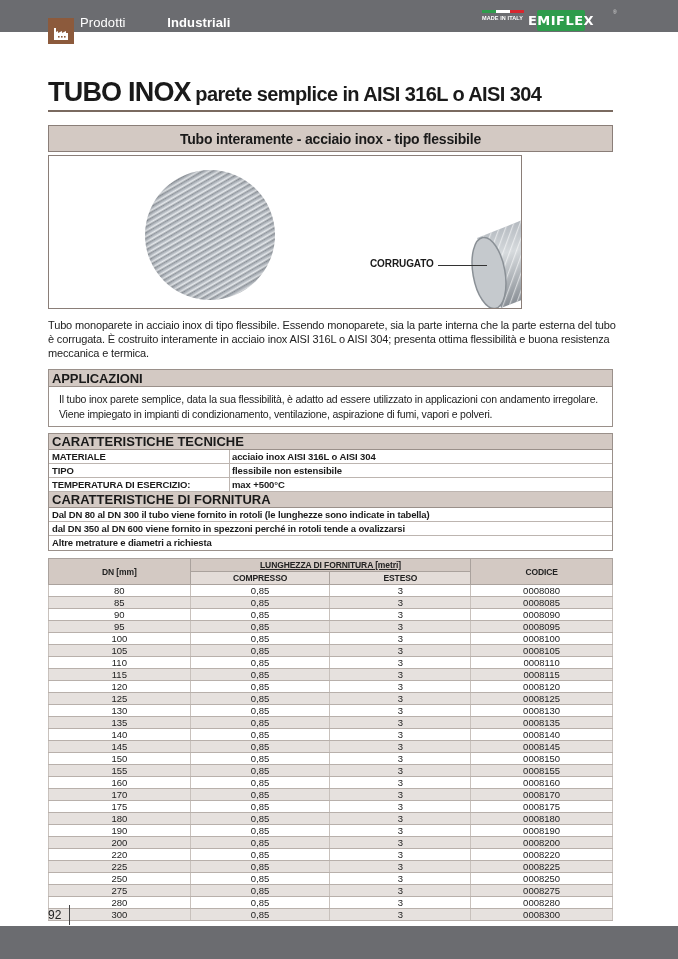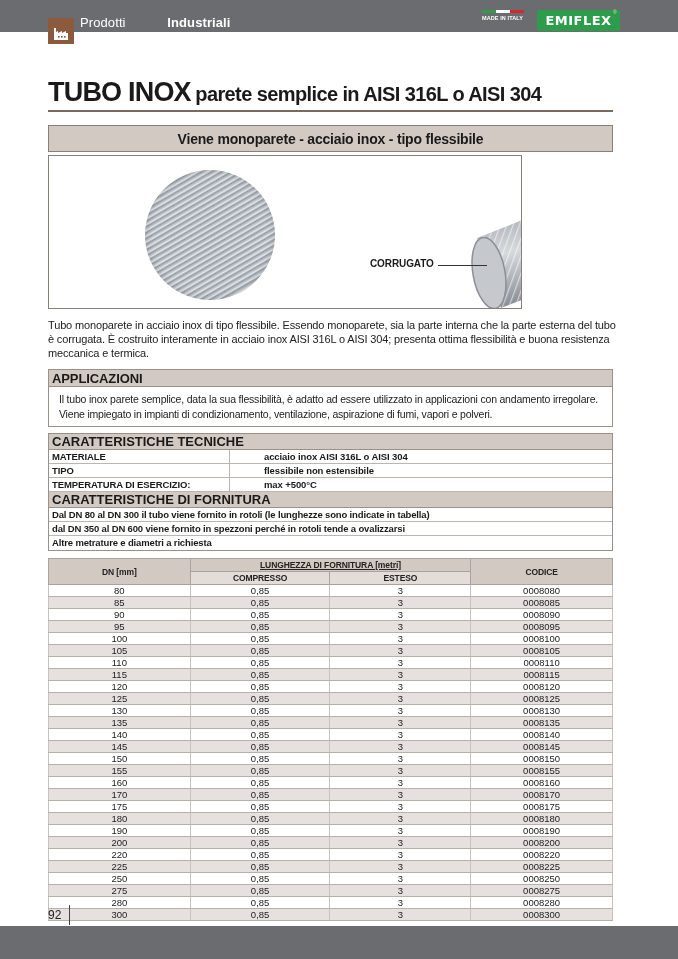--- a/index.html
+++ b/index.html
@@ -7,21 +7,21 @@
   body { position: relative; font-family: "Liberation Sans", sans-serif; color: #1a1a1a; }
 
   .topbar { position: absolute; left: 0; top: 0; width: 678px; height: 32px; background: #6b6c70; }
   .cat-icon { position: absolute; left: 48px; top: 18px; width: 26px; height: 26px; background: #8c5a3c; display: flex; align-items: flex-end; justify-content: center; padding-bottom: 4px; }
   .cat-title { position: absolute; left: 80px; top: 15px; font-size: 13px; color: #ffffff; letter-spacing: 0.1px; }
   .cat-title b { font-weight: bold; margin-left: 38px; }
   .made-in { position: absolute; left: 482px; top: 10px; width: 46px; }
   .flag { display: flex; height: 3px; width: 42px; }
   .flag span { flex: 1; }
   .made-text { font-size: 5.5px; color: #ffffff; font-weight: bold; margin-top: 2px; letter-spacing: 0.1px; }
-  .brand { position: absolute; left: 537px; top: 10px; width: 83px; height: 21px; background: #2d9c4b; border-radius: 2px; display: flex; align-items: center; justify-content: center; }
+  .brand { position: absolute; left: 537px; top: 10px; width: 48px; height: 21px; background: #2d9c4b; border-radius: 2px; display: flex; align-items: center; justify-content: center; }
   .brand span { color: #ffffff; font-weight: bold; font-size: 13px; letter-spacing: 0.5px; font-family: "DejaVu Sans", sans-serif; }
   .brand-reg { position: absolute; left: 613px; top: 9px; font-size: 5px; color: #dddddd; }
 
   .page-title { position: absolute; left: 48px; top: 62px; width: 565px; border-bottom: 2px solid #7a6a60; padding-bottom: 2px; white-space: nowrap; margin-top: 15px; }
   .page-title .main { font-size: 27px; font-weight: bold; letter-spacing: -0.8px; }
   .page-title .sub { font-size: 20px; font-weight: bold; letter-spacing: -0.6px; }
 
   .product-head { position: absolute; left: 48px; top: 125px; width: 565px; height: 27px; background: #d3c9c3; border: 1.5px solid #8a7e78; display: flex; align-items: center; justify-content: center; font-size: 14px; font-weight: bold; letter-spacing: -0.2px; }
   .product-img { position: absolute; left: 48px; top: 155px; width: 474px; height: 154px; border: 1.5px solid #8a7e78; background: #ffffff; overflow: hidden; }
   .disc { position: absolute; left: 96px; top: 14px; width: 130px; height: 130px; border-radius: 50%;
@@ -33,21 +33,21 @@
   .desc { position: absolute; left: 48px; top: 318px; width: 570px; font-size: 11px; line-height: 14px; letter-spacing: -0.15px; color: #222; }
 
   .box { position: absolute; left: 48px; width: 565px; border: 1px solid #9a908a; }
   .box-head { background: #d3c9c3; font-size: 13px; font-weight: bold; padding-left: 3px; height: 17px; line-height: 17px; letter-spacing: -0.1px; border-bottom: 1px solid #9a908a; }
   .apps { top: 369px; height: 58px; }
   .apps-body { padding: 5px 0 0 10px; font-size: 10.5px; line-height: 15px; letter-spacing: -0.2px; color: #222; }
 
   .specs { top: 433px; height: 118px; border: 1px solid #9a908a; }
   .spec-row { display: flex; height: 14px; border-bottom: 1px solid #bdb5b0; font-size: 9.5px; font-weight: bold; line-height: 14px; }
   .spec-row .k { width: 181px; padding-left: 3px; border-right: 1px solid #bdb5b0; letter-spacing: -0.1px; }
-  .spec-row .v { flex: 1; padding-left: 2px; letter-spacing: -0.1px; margin-left: 32px; }
+  .spec-row .v { flex: 1; padding-left: 2px; letter-spacing: -0.1px; }
   .note-row { height: 14px; border-bottom: 1px solid #bdb5b0; font-size: 9.5px; font-weight: bold; line-height: 14px; padding-left: 3px; letter-spacing: -0.15px; }
   .note-row:last-child { border-bottom: none; }
   .box-head2 { background: #d3c9c3; font-size: 13px; font-weight: bold; padding-left: 3px; height: 16px; line-height: 16px; border-bottom: 1px solid #9a908a; }
 
   table.dn { position: absolute; left: 48px; top: 558px; width: 565px; border-collapse: collapse; font-size: 9.5px; }
   table.dn th { background: #d3c9c3; font-weight: bold; font-size: 8.5px; color: #222; border: 1px solid #aaa29d; letter-spacing: -0.1px; }
   table.dn th.sub { background: #e3dcd8; height: 13px; }
   table.dn th.top { height: 13px; text-decoration: underline; }
   table.dn td { height: 11.3px; line-height: 11px; text-align: center; border-left: 1px solid #c8c1bc; border-right: 1px solid #c8c1bc; border-bottom: 1px solid #b8b0ab; padding: 0; color: #222; }
   table.dn tbody tr:nth-child(even) td { background: #e6e1de; }
@@ -86,21 +86,21 @@
   <span>EMIFLEX</span>
 </div>
 <div class="brand-reg">®</div>
 
 <div class="page-title">
   <span class="main">TUBO INOX</span>
   <span class="sub">parete semplice in AISI 316L o AISI 304</span>
 </div>
 
 <div class="product-head">
-  <span>Viene monoparete - acciaio inox - tipo flessibile</span>
+  <span>Tubo interamente - acciaio inox - tipo flessibile</span>
 </div>
 <div class="product-img">
   <div class="disc"></div>
   <svg class="tube" viewBox="0 0 190 140">
     <defs>
       <linearGradient id="tg" x1="0" y1="0" x2="0.3" y2="1">
         <stop offset="0" stop-color="#e4e7ea"></stop>
         <stop offset="0.35" stop-color="#a9afb6"></stop>
         <stop offset="0.6" stop-color="#d6dadd"></stop>
         <stop offset="1" stop-color="#7e848b"></stop>

